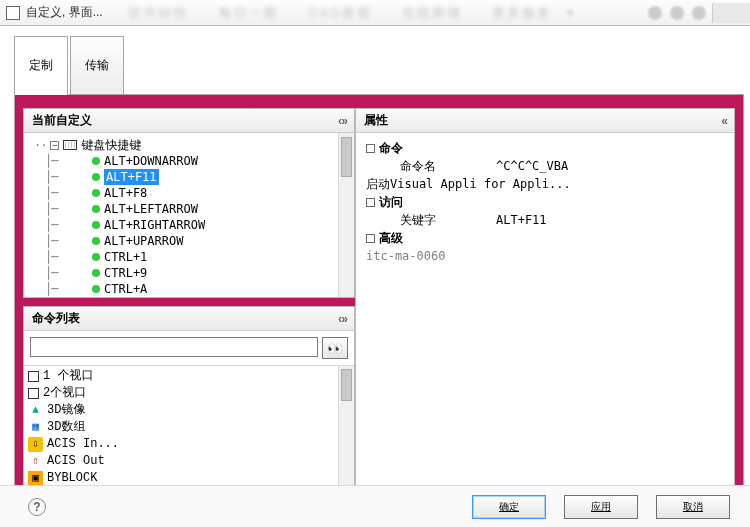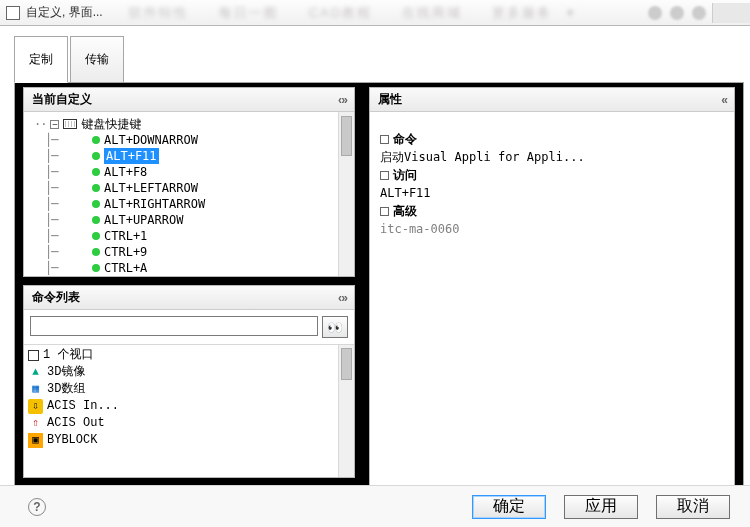--- a/index.html
+++ b/index.html
@@ -48,40 +48,39 @@
   .outer {
     padding: 10px 6px 0 14px;
   }
   .tabs {
     display: flex;
     position: relative;
     z-index: 2;
     margin-bottom: -1px;
   }
   .tab {
-    padding: 14px 14px;
+    padding: 20px 14px;
     border: 1px solid #a6a6a6;
     background: linear-gradient(#fdfdfd,#ececec);
     margin-right: 2px;
     border-bottom: 1px solid #a6a6a6;
     cursor: default;
     font-family: Liberation Serif, serif;
   }
   .tab.active {
     background: #fff;
     border-bottom: 1px solid #fff;
   }
   .tab-body {
     border: 1px solid #a6a6a6;
-    background: #000000;
-    padding: 4px 8px;
+    background: #be185d;
+    padding: 13px 8px;
     min-height: 430px;
     position: relative;
     display: flex;
-    gap: 14px;
     align-items: flex-start;
   }
 
   .left-col {
     width: 332px;
     display: flex;
     flex-direction: column;
     gap: 8px;
   }
   .right-col {
@@ -224,21 +223,20 @@
   .props-wrap {
     border: 1px solid #b8b8b8;
     background: #fff;
   }
   .props-body {
     padding: 6px 10px 40px 10px;
     font-family: SimSun, monospace;
     font-size: 12px;
     height: 378px;
     border-top: none;
-    margin-top: 12px;
   }
   .prop-group {
     display: flex;
     align-items: center;
     gap: 4px;
     height: 18px;
   }
   .prop-group .sq {
     width: 9px; height: 9px; border: 1px solid #666; background:#fff;
   }
@@ -282,23 +280,23 @@
     display: flex; align-items:center; justify-content:center;
     font-weight: bold;
     font-size: 12px;
   }
   .btn {
     min-width: 74px;
     height: 24px;
     padding: 0 12px;
     border: 1px solid #707070;
     background: linear-gradient(#fdfdfd,#e6e6e6);
-    font-size: 16px;
+    font-size: 10px;
     cursor: default;
-    display: inline-flex; align-items: center; justify-content: center;
+    display: inline-flex; align-items: center; justify-content: center; text-decoration: underline;
   }
   .btn.default {
     border: 1px solid #3399ff;
     box-shadow: 0 0 0 1px #a8d3ff inset;
   }
 </style>
 </head>
 <body>
 
 <div class="titlebar">
@@ -401,20 +399,24 @@
         </div>
         <div class="cmd-list" id="cmdlist">
           <div style="position:absolute;right:0;top:0;bottom:0;width:16px;background:#f0f0f0;border-left:1px solid #d8d8d8">
             <div style="position:absolute;left:2px;right:2px;top:3px;height:32px;background:#c9c9c9;border:1px solid #aaa"></div>
           </div>
         <div class="row">
               <span class="chk"></span>
               <span>1 个视口</span>
             </div>
             <div class="row">
+              <span class="chk"></span>
+              <span>2个视口</span>
+            </div>
+            <div class="row">
               <span class="ico16" style="color:#0a8">▲</span>
               <span>3D镜像</span>
             </div>
             <div class="row">
               <span class="ico16" style="color:#06c">▦</span>
               <span>3D数组</span>
             </div>
             <div class="row">
               <span class="ico16" style="background:#f5c000;border-radius:2px">⇩</span>
               <span>ACIS In...</span>
@@ -436,27 +438,32 @@
         <div class="panel-header">
           <span>属性</span>
           <span class="chev">«</span>
         </div>
         <div class="props-body" style="position:relative">
           <div class="prop-group">
             <span class="sq"></span>
             <span class="gtitle">命令</span>
           </div>
           <div class="prop-row">
+            <span class="prop-key">命令名</span>
+            <span class="prop-val">^C^C^C_VBA</span>
+          </div>
+          <div class="prop-row">
             <span class="prop-val">启动Visual Appli for Appli...</span>
           </div>
           <div class="prop-group">
             <span class="sq"></span>
             <span class="gtitle">访问</span>
           </div>
           <div class="prop-row">
+            <span class="prop-key">关键字</span>
             <span class="prop-val">ALT+F11</span>
           </div>
           <div class="prop-group">
             <span class="sq"></span>
             <span class="gtitle">高级</span>
           </div>
           <div class="prop-row">
             <span class="prop-val gray">itc-ma-0060</span>
           </div>
         </div>

